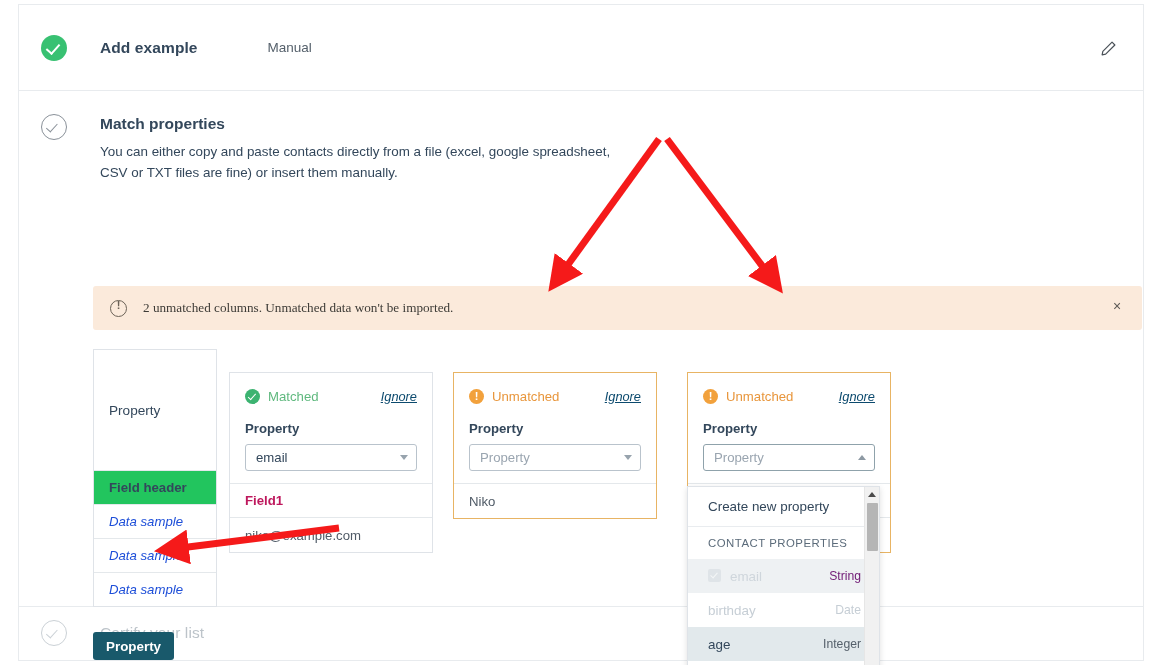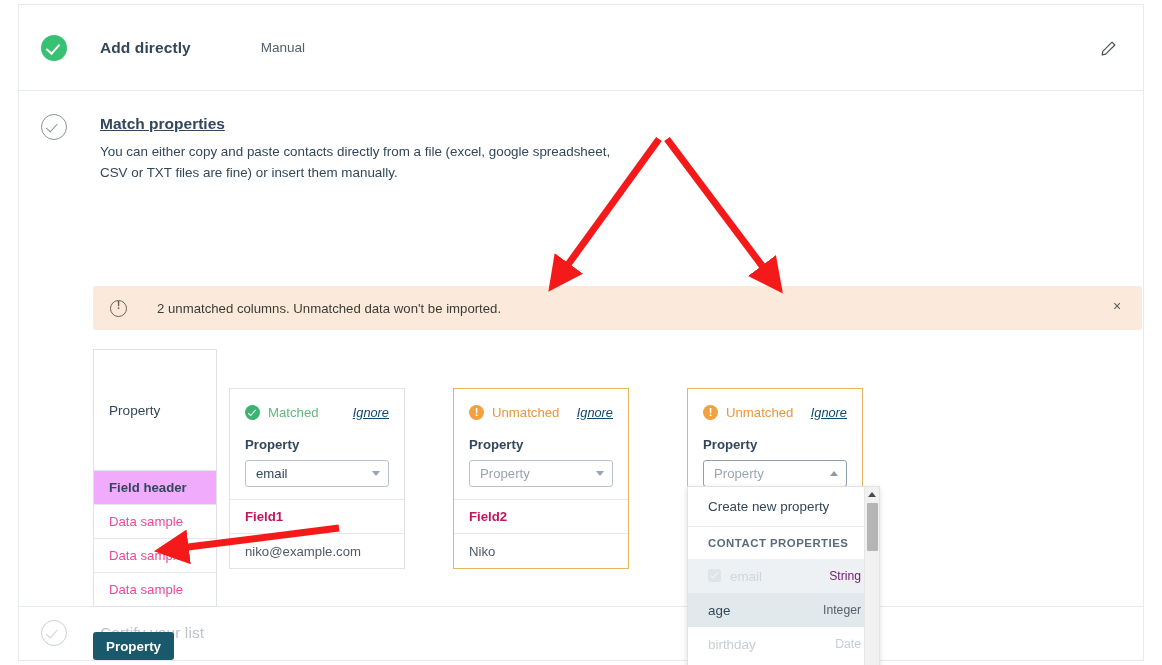--- a/index.html
+++ b/index.html
@@ -124,21 +124,20 @@
     display: flex;
     align-items: flex-start;
   }
   .body-head .step-icon { margin-top: 1px; }
   .body-text-wrap { margin-left: 33px; }
   .body-title {
     font-size: 15.5px;
     font-weight: bold;
     color: #33475b;
     margin: 2px 0 8px 0;
-    text-decoration: underline;
   }
   .body-desc {
     font-size: 13.4px;
     line-height: 21px;
     color: #33475b;
     max-width: 520px;
   }
 
   
   .alert {
@@ -170,21 +169,22 @@
     top: -2.5px;
     text-align: center;
     font-size: 11px;
     font-weight: bold;
     color: #6b6257;
     line-height: 15px;
   }
   .alert-text {
     font-size: 13.2px;
     color: #3d3b36;
-    margin-left: 30px;
+    margin-left: 16px;
+    font-family: Liberation Serif, serif;
   }
   .alert-close {
     position: absolute;
     right: 18px;
     top: 13px;
     font-size: 14px;
     color: #5c5955;
     line-height: 14px;
     width: 14px;
     text-align: center;
@@ -218,33 +218,34 @@
   .prop-col .pc-row {
     height: 34px;
     display: flex;
     align-items: center;
     padding-left: 15px;
     font-size: 13.2px;
     border-top: 1px solid #e4e8eb;
     box-sizing: border-box;
   }
   .prop-col .pc-row.header-row {
-    background: #f0abfc;
+    background: #22c55e;
     font-weight: bold;
     color: #33475b;
   }
   .prop-col .pc-row.sample {
-    color: #ec4899;
+    color: #1d4ed8;
+    font-style: italic;
   }
 
   
   .card {
     position: absolute;
-    top: 39px;
-    width: 176px;
+    top: 23px;
+    width: 204px;
     background: #fff;
     border: 1px solid #dfe3e8;
     box-sizing: border-box;
   }
   .card.warn { border-color: #e8b464; }
   .card.c1 { left: 136px; }
   .card.c2 { left: 360px; }
   .card.c3 { left: 594px; }
 
   .card-top {
@@ -372,21 +373,21 @@
     color: #33475b;
     border-bottom: 1px solid #e9ecef;
     box-sizing: border-box;
   }
   .dd-group {
     height: 32px;
     display: flex;
     align-items: center;
     padding-left: 20px;
     font-size: 11.4px;
-    font-weight: bold;
+    font-weight: normal;
     letter-spacing: 0.5px;
     color: #5b6b7a;
     box-sizing: border-box;
   }
   .dd-item {
     height: 34px;
     display: flex;
     align-items: center;
     justify-content: space-between;
     padding: 0 18px 0 20px;
@@ -486,21 +487,21 @@
     z-index: 60;
   }
 </style>
 </head>
 <body>
 
 <div class="page">
 
   <div class="step-row step-head">
     <div class="step-icon done"></div>
-    <div class="step-title">Add directly</div>
+    <div class="step-title">Add example</div>
     <div class="step-sub">Manual</div>
     <div class="edit-icon-btn">
       <svg width="17" height="17" viewBox="0 0 24 24" fill="none" stroke="#4a5158" stroke-width="1.7" stroke-linecap="round" stroke-linejoin="round">
         <path d="M17 3l4 4L8 20l-5 1 1-5z"></path>
       </svg>
     </div>
   </div>
 
   <div class="step-body">
     <div class="body-head">
@@ -557,21 +558,20 @@
             </div>
             <div class="ignore-link">Ignore</div>
           </div>
           <div class="field-label">Property</div>
           <div class="select">
             <span class="val placeholder">Property</span>
             <span class="caret down"></span>
           </div>
         </div>
         <div class="card-rows">
-          <div class="card-row hdr">Field2</div>
           <div class="card-row val">Niko</div>
         </div>
       </div>
 
       <div class="card c3 warn">
         <div class="card-top">
           <div class="status-line">
             <div class="status-left">
               <div class="dot orange"></div>
               <div class="status-text orange">Unmatched</div>
@@ -592,27 +592,27 @@
 
       <div class="dropdown">
         <div class="dd-create">Create new property</div>
         <div class="dd-group">CONTACT PROPERTIES</div>
 
         <div class="dd-item disabled">
           <span class="chk"></span>
           <span class="name">email</span>
           <span class="type">String</span>
         </div>
+        <div class="dd-item faded">
+          <span class="name">birthday</span>
+          <span class="type">Date</span>
+        </div>
         <div class="dd-item selected">
           <span class="name">age</span>
           <span class="type">Integer</span>
-        </div>
-        <div class="dd-item faded">
-          <span class="name">birthday</span>
-          <span class="type">Date</span>
         </div>
         <div class="dd-item">
           
           
         </div>
 
         <div class="dd-scroll">
           <span class="arr up"></span>
           <span class="dd-thumb"></span>
 

